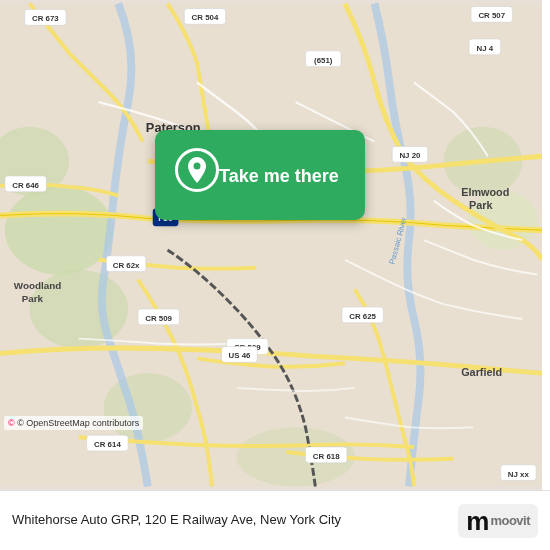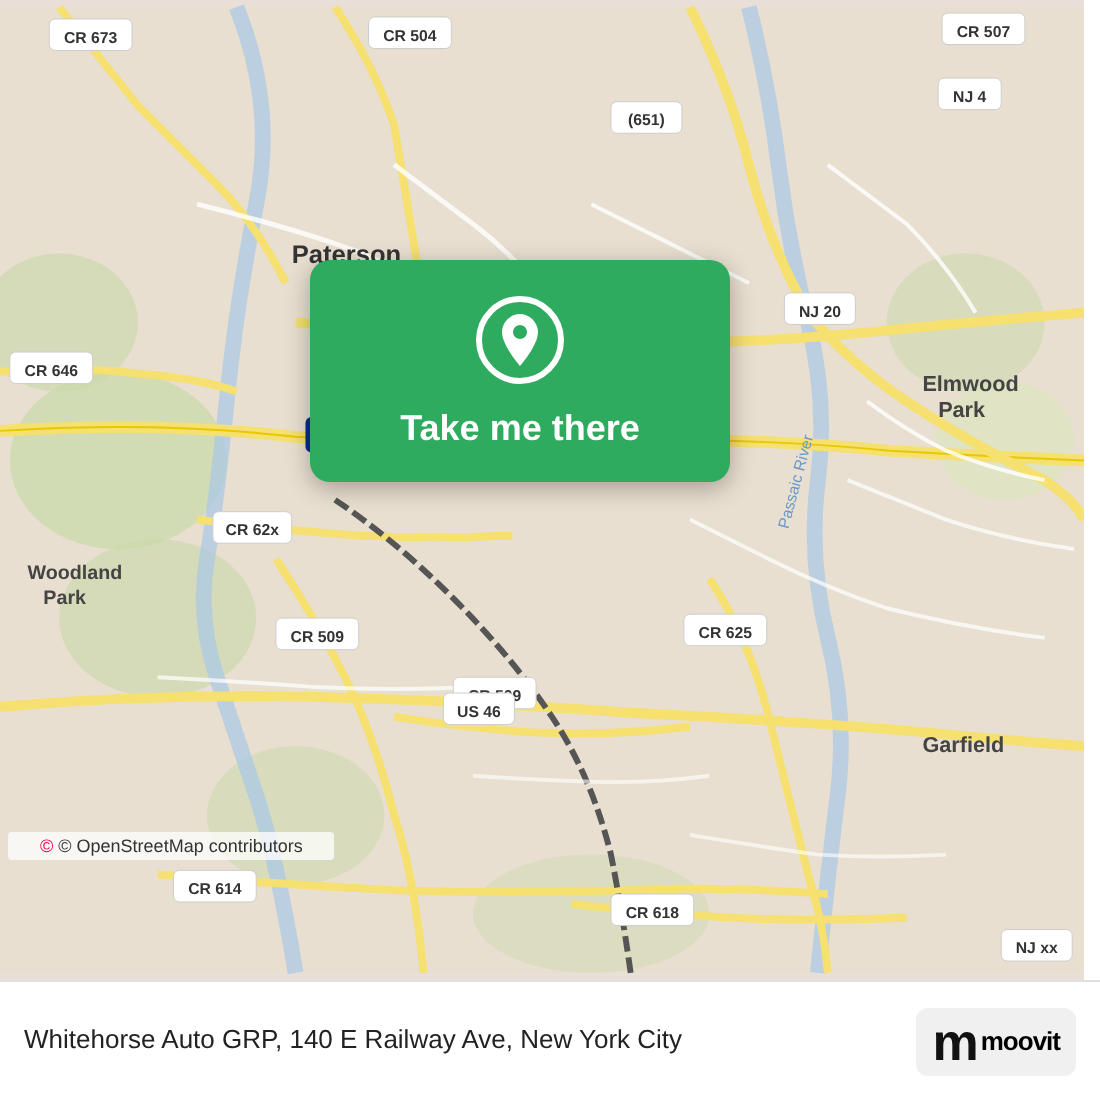--- a/index.html
+++ b/index.html
@@ -28,21 +28,21 @@
 
     
     #location-card {
       position: absolute;
       top: 130px;
       left: 155px;
       width: 210px;
       background-color: #2eab5e;
       border-radius: 10px;
       display: flex;
-      flex-direction: column;
+      flex-direction: row;
       align-items: center;
       padding: 18px 20px 16px;
       cursor: pointer;
       box-shadow: 0 3px 12px rgba(0,0,0,0.3);
     }
 
     #pin-icon-container {
       width: 44px;
       height: 44px;
       border: 3px solid white;
@@ -61,21 +61,21 @@
     }
 
     
     #attribution-bar {
       position: absolute;
       bottom: 60px;
       left: 4px;
       background: rgba(255,255,255,0.75);
       font-size: 9px;
       color: #333;
-      padding: 2px 16px;
+      padding: 2px 4px;
       border-radius: 2px;
     }
 
     #attribution-bar span.copy {
       color: #e05;
     }
 
     
     #bottom-bar {
       width: 550px;
@@ -260,20 +260,20 @@
   </div>
 
   
   <div id="attribution-bar">
     <span class="copy">©</span>
     <span>© OpenStreetMap contributors</span>
   </div>
 </div>
 
 <div id="bottom-bar">
-  <span id="location-text">Whitehorse Auto GRP, 140 E Railway Ave, New York City</span>
+  <span id="location-text">Whitehorse Auto GRP, 120 E Railway Ave, New York City</span>
   <div id="moovit-logo">
     <div id="moovit-logo-box">
       <span id="moovit-m" style="font-size:26px; font-weight:900; color:#111; line-height:1;">m</span>
-      <span id="moovit-text" style="font-size:13px; font-weight:bold; color:#000000; margin-left:1px; letter-spacing:-0.5px;text-align:right;">moovit</span>
+      <span id="moovit-text" style="font-size:13px; font-weight:bold; color:#737373; margin-left:1px; letter-spacing:-0.5px;text-align:right;">moovit</span>
     </div>
   </div>
 </div>
 
 </body></html>

